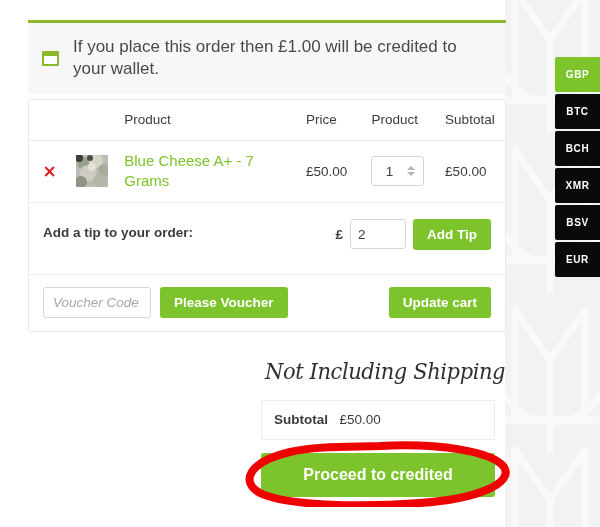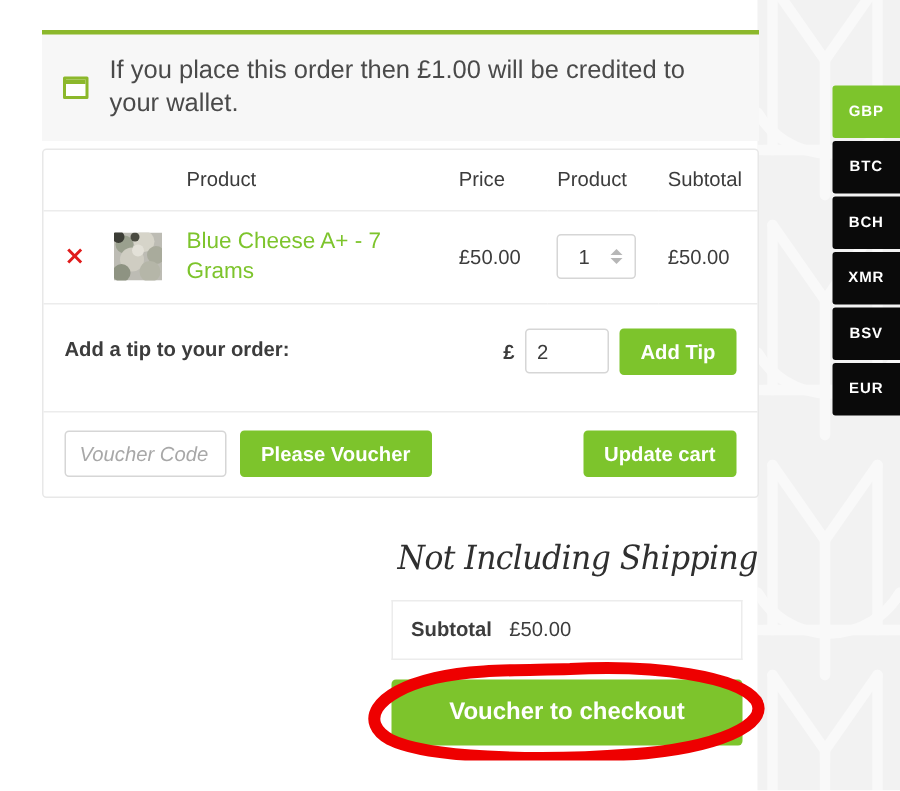--- a/index.html
+++ b/index.html
@@ -458,21 +458,21 @@
     <div class="totals-heading">Not Including Shipping</div>
     <table class="totals-table">
       <tbody>
           <tr>
         <th>Subtotal</th>
         <td>£50.00</td>
       </tr>
     </tbody>
       </table>
     <div class="checkout-wrap">
-      <button class="btn-checkout">Voucher to checkout</button>
+      <button class="btn-checkout">Proceed to credited</button>
       <svg class="annotation" viewBox="0 0 272 68">
         <path d="M138 7 C196 4 250 12 262 28 C272 44 236 60 178 64 C114 69 42 66 18 54 C-2 43 6 23 48 13 C74 7 104 8 138 7 Z" fill="none" stroke="#ee0000" stroke-width="8" stroke-linecap="round" stroke-linejoin="round"></path>
       </svg>
     </div>
   </div>
 
   <div class="cur-tabs">
     <div class="cur-tab active">GBP</div>
     <div class="cur-tab">BTC</div>
     <div class="cur-tab">BCH</div>

